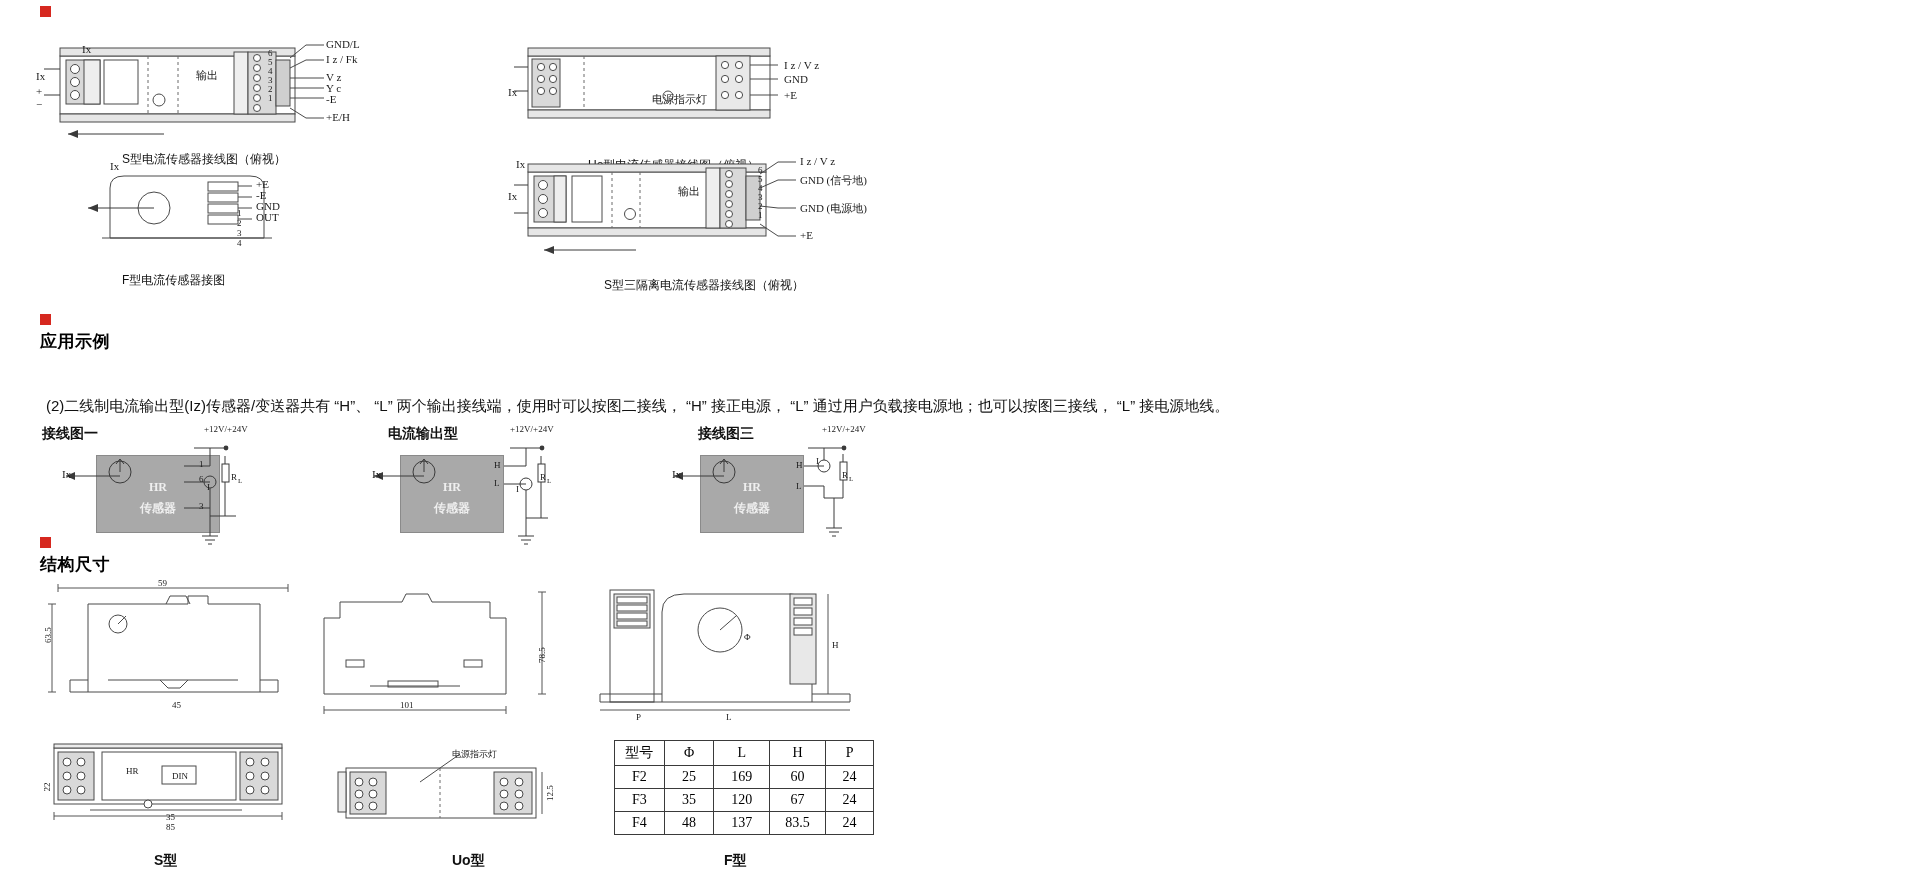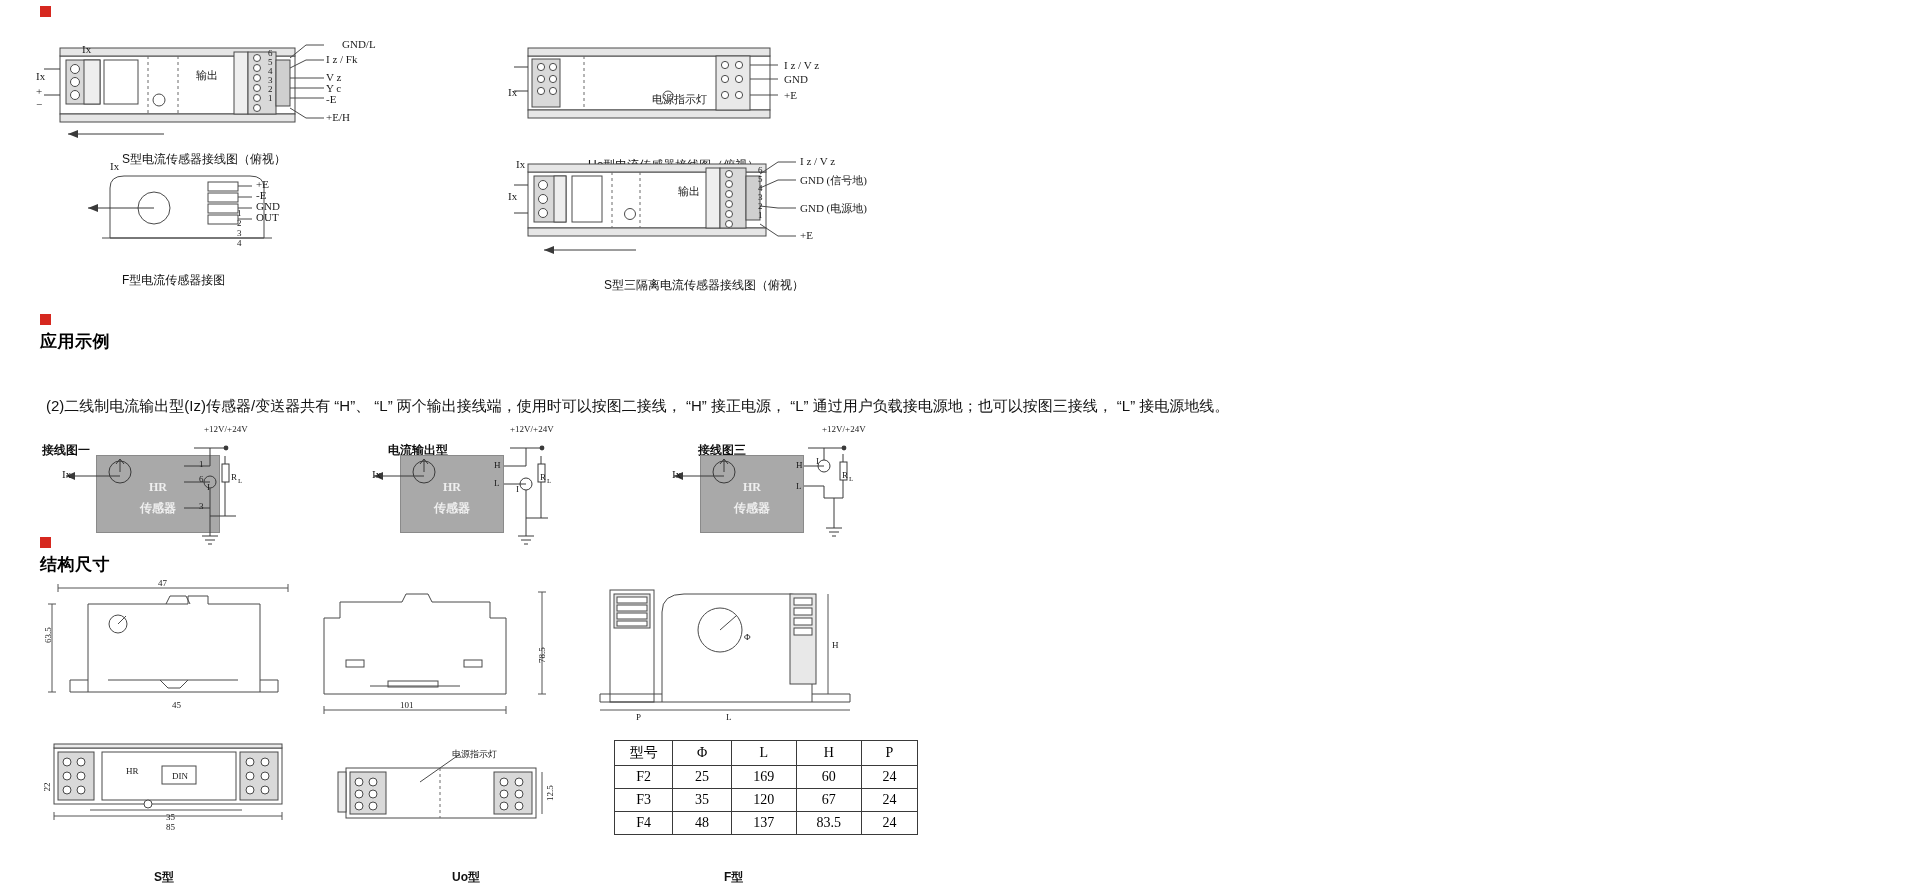--- a/index.html
+++ b/index.html
@@ -20,21 +20,21 @@
     white-space:nowrap;
   }
   .para{
     position:absolute;font-size:15px;white-space:nowrap;color:#111;
   }
 
   
   .lbl{position:absolute;font-family:"Liberation Serif","DejaVu Serif",serif;font-size:11px;white-space:nowrap;color:#1a1a1a;}
   .lbl-s{position:absolute;font-family:"Liberation Serif","DejaVu Serif",serif;font-size:9px;white-space:nowrap;color:#1a1a1a;}
   .cap{position:absolute;font-size:12px;white-space:nowrap;color:#111;font-family:"Liberation Sans",sans-serif;}
-  .cap-b{position:absolute;font-size:12px;font-weight:bold;white-space:nowrap;color:#111;margin-top:17px;}
+  .cap-b{position:absolute;font-size:14px;font-weight:bold;white-space:nowrap;color:#111;}
 
   
   .sensor{
     position:absolute;background:#a9a9a9;border:1px solid #8a8a8a;
     box-sizing:border-box;
   }
   .sensor .nm{
     position:absolute;left:0;right:0;text-align:center;color:#efefef;
     font-size:12px;font-weight:bold;font-family:"Liberation Serif",serif;
   }
@@ -111,21 +111,21 @@
     <span class="lbl" style="left:36px;top:70px;">Ix</span>
     <span class="lbl" style="left:36px;top:85px;">+</span>
     <span class="lbl" style="left:36px;top:98px;">−</span>
     <span class="lbl" style="left:196px;top:70px;width:16px;line-height:11px;">输出</span>
     <span class="lbl-s" style="left:268px;top:48px;">6</span>
     <span class="lbl-s" style="left:268px;top:57px;">5</span>
     <span class="lbl-s" style="left:268px;top:66px;">4</span>
     <span class="lbl-s" style="left:268px;top:75px;">3</span>
     <span class="lbl-s" style="left:268px;top:84px;">2</span>
     <span class="lbl-s" style="left:268px;top:93px;">1</span>
-    <span class="lbl" style="left:342px;top:38px;text-align:center;">GND/L</span>
+    <span class="lbl" style="left:326px;top:38px;text-align:center;">GND/L</span>
     <span class="lbl" style="left:326px;top:53px;">I z / Fk</span>
     <span class="lbl" style="left:326px;top:71px;">V z</span>
     <span class="lbl" style="left:326px;top:82px;">Y c</span>
     <span class="lbl" style="left:326px;top:93px;">-E</span>
     <span class="lbl" style="left:326px;top:111px;">+E/H</span>
     <div class="cap" style="left:122px;top:151px;text-align:center;">S型电流传感器接线图（俯视）</div>
   </div>
 
   <div>
     <svg width="300" height="100" style="left:520px;top:42px;">
@@ -400,21 +400,21 @@
       <circle cx="70" cy="42" r="9" fill="none" stroke="#4a4a4a"></circle>
       <line x1="70" y1="42" x2="78" y2="34" stroke="#4a4a4a"></line>
 
       <line x1="60" y1="98" x2="190" y2="98" stroke="#4a4a4a"></line>
       <path d="M112,98 L120,106 L132,106 L140,98" fill="none" stroke="#4a4a4a"></path>
 
       <line x1="4" y1="22" x2="4" y2="110" stroke="#555"></line>
       <line x1="0" y1="22" x2="8" y2="22" stroke="#555"></line>
       <line x1="0" y1="110" x2="8" y2="110" stroke="#555"></line>
     </svg>
-    <span class="lbl-s" style="left:158px;top:578px;">47</span>
+    <span class="lbl-s" style="left:158px;top:578px;">59</span>
     <span class="lbl-s" style="left:40px;top:630px;transform:rotate(-90deg);">63.5</span>
     <span class="lbl-s" style="left:172px;top:700px;">45</span>
   </div>
 
   <div>
     <svg width="260" height="140" style="left:310px;top:582px;">
       <line x1="232" y1="10" x2="232" y2="112" stroke="#555"></line>
       <line x1="228" y1="10" x2="236" y2="10" stroke="#555"></line>
       <line x1="228" y1="112" x2="236" y2="112" stroke="#555"></line>
       <path d="M14,112 L14,36 L30,36 L30,20 L92,20 L96,12 L118,12 L122,20 L180,20 L180,36 L196,36 L196,112" fill="none" stroke="#4a4a4a"></path>
@@ -530,21 +530,21 @@
       </g>
       <line x1="102" y1="8" x2="102" y2="58" stroke="#6a6a6a" stroke-dasharray="3,3"></line>
       <line x1="82" y1="22" x2="122" y2="-6" stroke="#4a4a4a"></line>
       <line x1="204" y1="12" x2="204" y2="54" stroke="#555"></line>
     </svg>
     <span class="lbl-s" style="left:452px;top:748px;">电源指示灯</span>
     <span class="lbl-s" style="left:542px;top:788px;transform:rotate(-90deg);">12.5</span>
     <div class="cap-b" style="left:452px;top:852px;">Uo型</div>
   </div>
 
-  <table class="dim" style="left:614px;top:740px;width:304px;">
+  <table class="dim" style="left:614px;top:740px;width:260px;">
     <thead>
       <tr>
         <th style="width:52px;">型号</th>
         <th style="width:52px;">Φ</th>
         <th style="width:58px;">L</th>
         <th style="width:58px;">H</th>
         <th style="width:50px;">P</th>
       </tr>
     </thead>
     <tbody>

